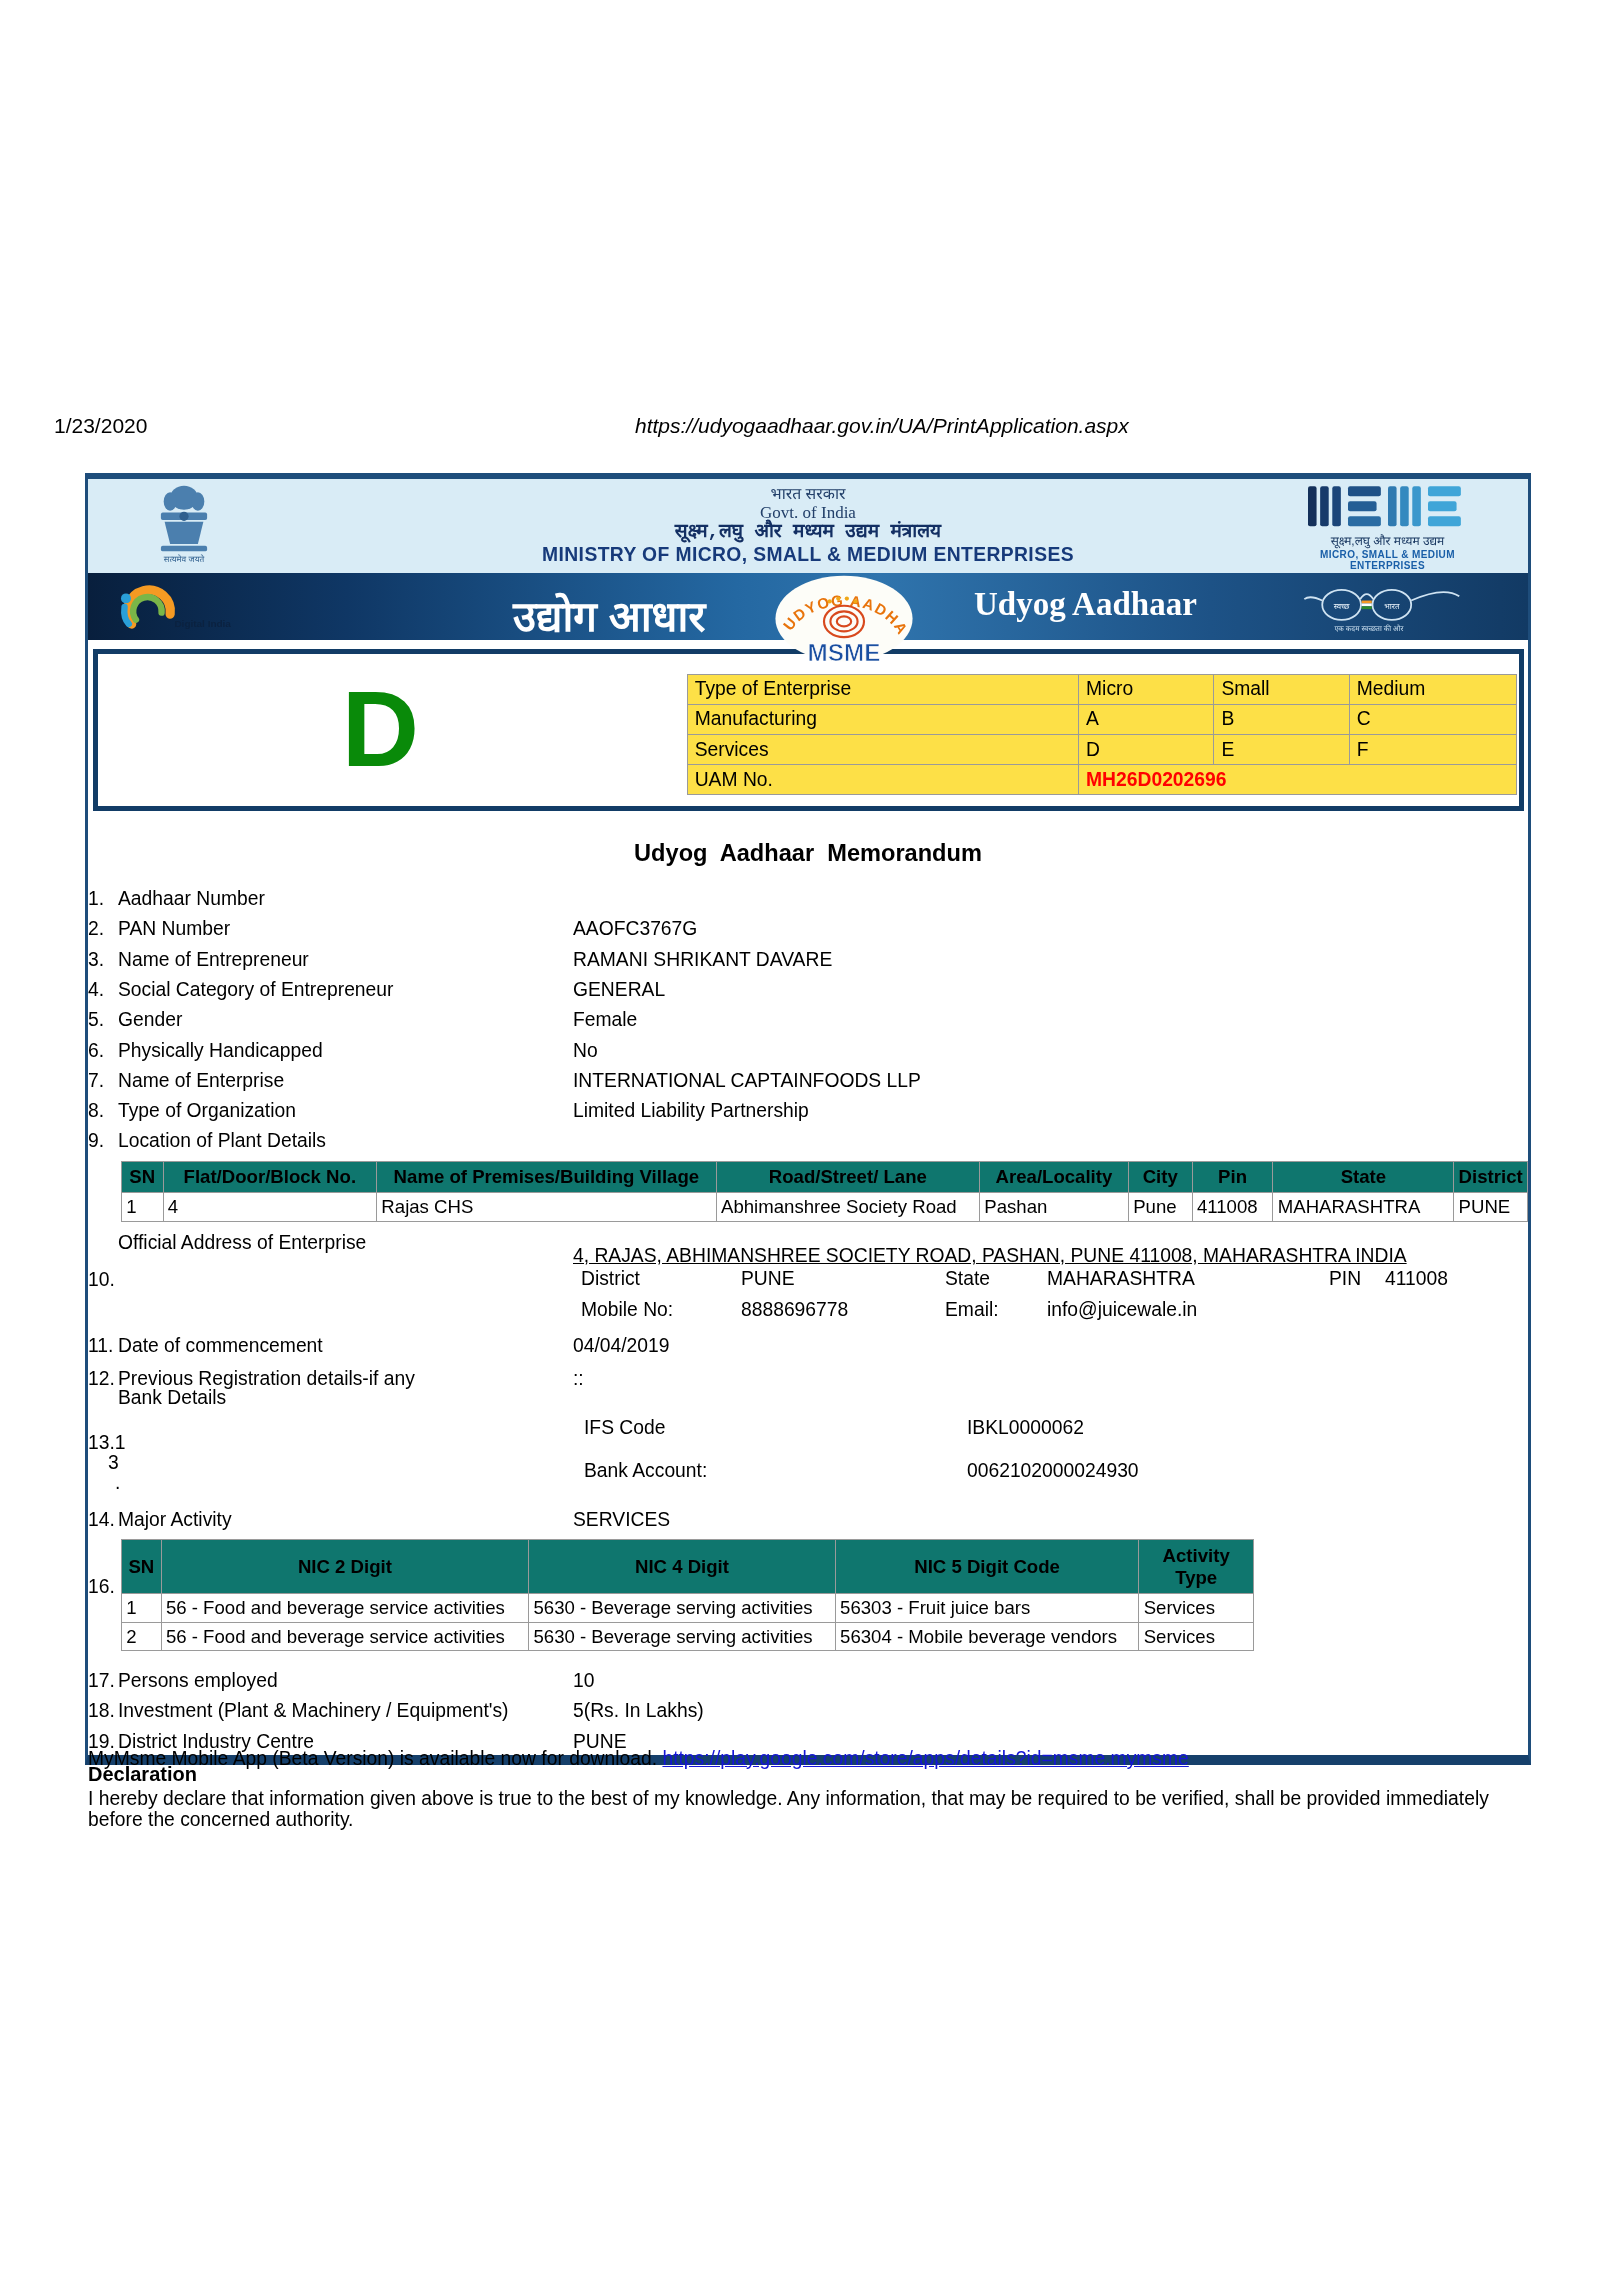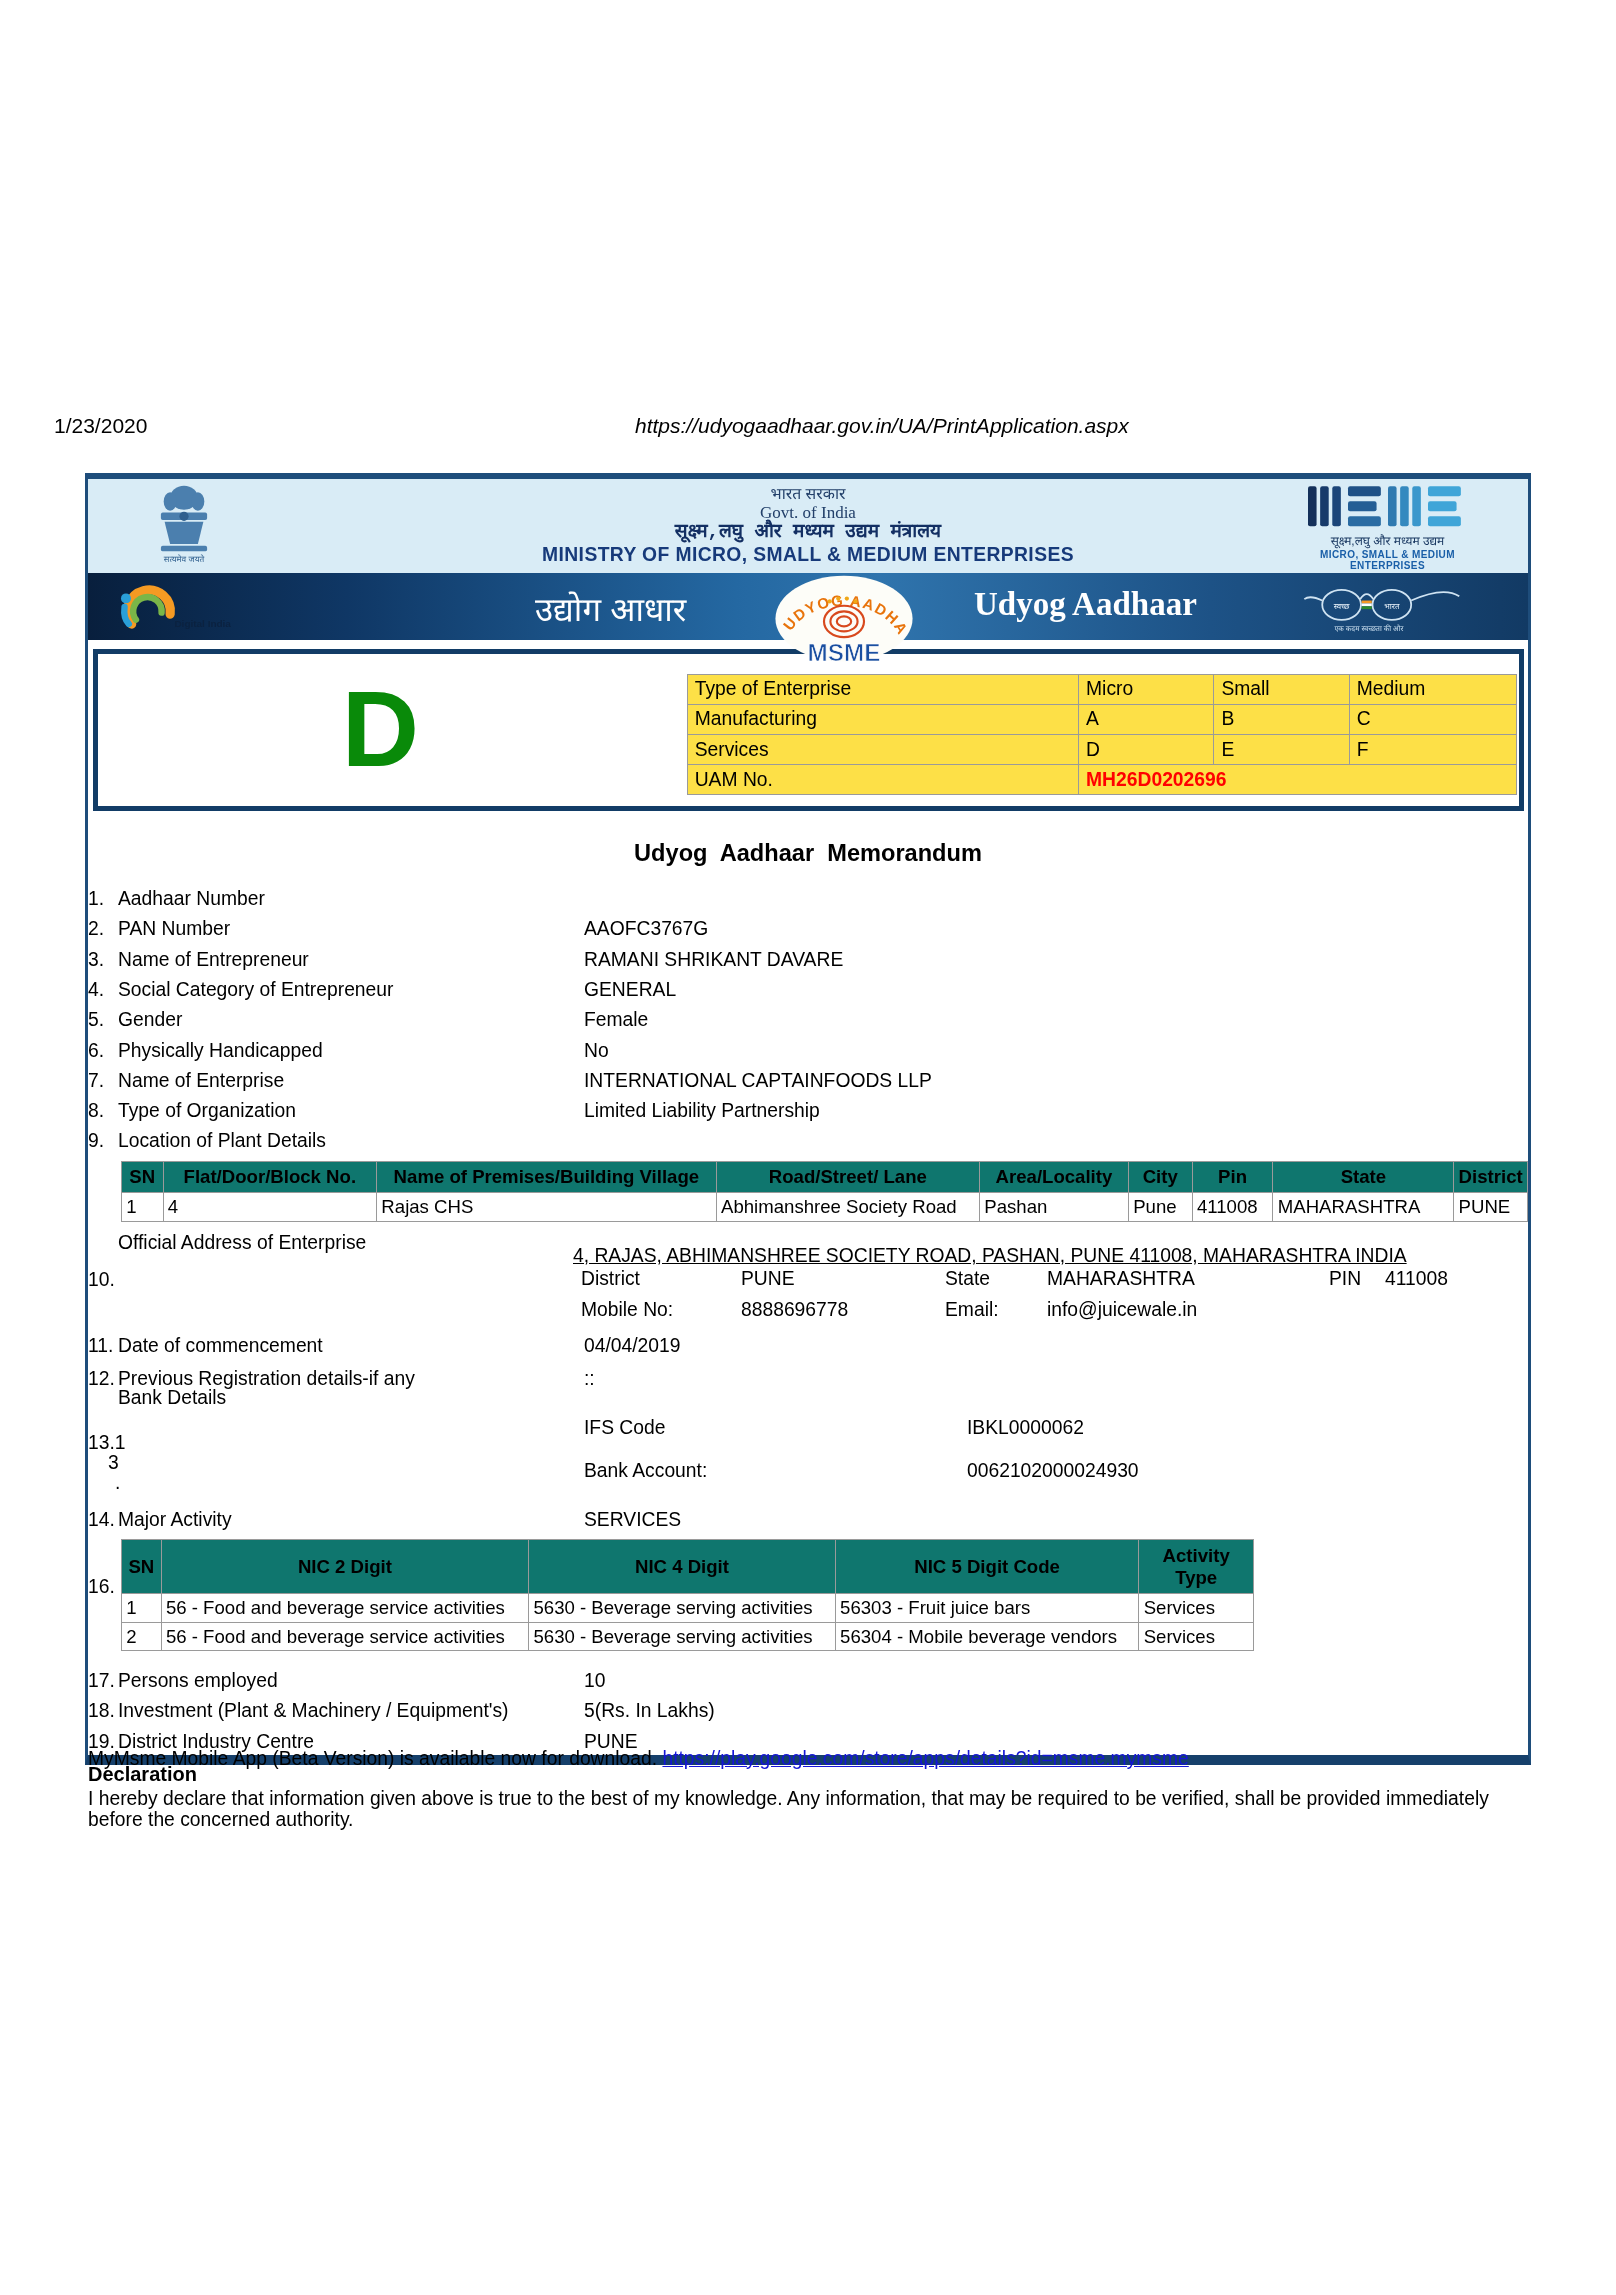--- a/index.html
+++ b/index.html
@@ -25,21 +25,21 @@
   .mc3{font-size:19px;font-weight:bold;color:#132f63;font-family:Liberation Mono, monospace;}
   .mc4{font-size:19.3px;font-weight:bold;color:#173a7a;letter-spacing:0.4px;}
   .msme-logo{position:absolute;right:44px;top:7.2px;width:193px;text-align:center;}
   .msme-sub1{font-size:12px;color:#16355f;margin-top:2.1px;}
   .msme-sub2{font-size:10px;font-weight:bold;color:#1a5fa8;letter-spacing:0.4px;}
 
   
   .band{height:67px;position:relative;
         background:linear-gradient(90deg,#081f3d 0%,#0f3765 18%,#2468a2 45%,#2f74ad 55%,#1d5286 78%,#123a64 100%);}
   .digital-india{position:absolute;left:15.8px;top:4.3px;}
-  .band-hi{position:absolute;left:447px;top:13px;font-size:33px;font-weight:normal;color:#fff;}
+  .band-hi{position:absolute;left:425px;top:13px;font-size:42px;font-weight:bold;color:#fff;}
   .seal{position:absolute;left:686px;top:1.4px;z-index:3;}
   .band-en{position:absolute;left:886px;top:13px;font-size:33px;font-weight:bold;color:#fff;
            font-family:"Liberation Serif","DejaVu Serif",serif;}
   .glasses{position:absolute;right:63px;top:5.7px;}
 
   
   .dbox{margin:8.6px auto 0 auto;width:1421px;height:152px;border:5.7px solid #123c66;position:relative;}
   .big-letter{position:absolute;left:0;top:0;width:566px;height:152px;display:flex;align-items:center;justify-content:center;
               font-size:107px;font-weight:bold;color:#098a09;line-height:1;}
   .etable{position:absolute;left:589px;top:20px;border-collapse:collapse;}
@@ -48,21 +48,21 @@
   .uam-val{color:#f00;font-weight:bold;}
 
   
   .doc-title{margin-top:29px;text-align:center;font-size:23.6px;font-weight:bold;white-space:pre;}
 
   
   .items{margin-top:21.5px;}
   .item{position:relative;margin-bottom:9.3px;font-size:19.3px;height:21px;}
   .inum{position:absolute;left:0;width:29px;}
   .ilabel{position:absolute;left:30px;}
-  .ival{position:absolute;left:496px;}
+  .ival{position:absolute;left:485px;}
 
   
   .dtable{border-collapse:collapse;margin-left:33px;}
   .dtable th{border:1.4px solid #9a9a9a;font-size:18.6px;font-weight:bold;padding:4.3px 4.3px;background:#0f766e;}
   .dtable td{border:1.4px solid #9a9a9a;font-size:18.6px;padding:2.9px 4.3px;background:#fff;}
   .plant-table{margin-top:4.3px;}
   .nic-block{position:relative;margin-top:20px;}
   .nic-num{position:absolute;left:0;top:37px;font-size:19.3px;}
   .nic-table{margin-top:5.7px;}
 

